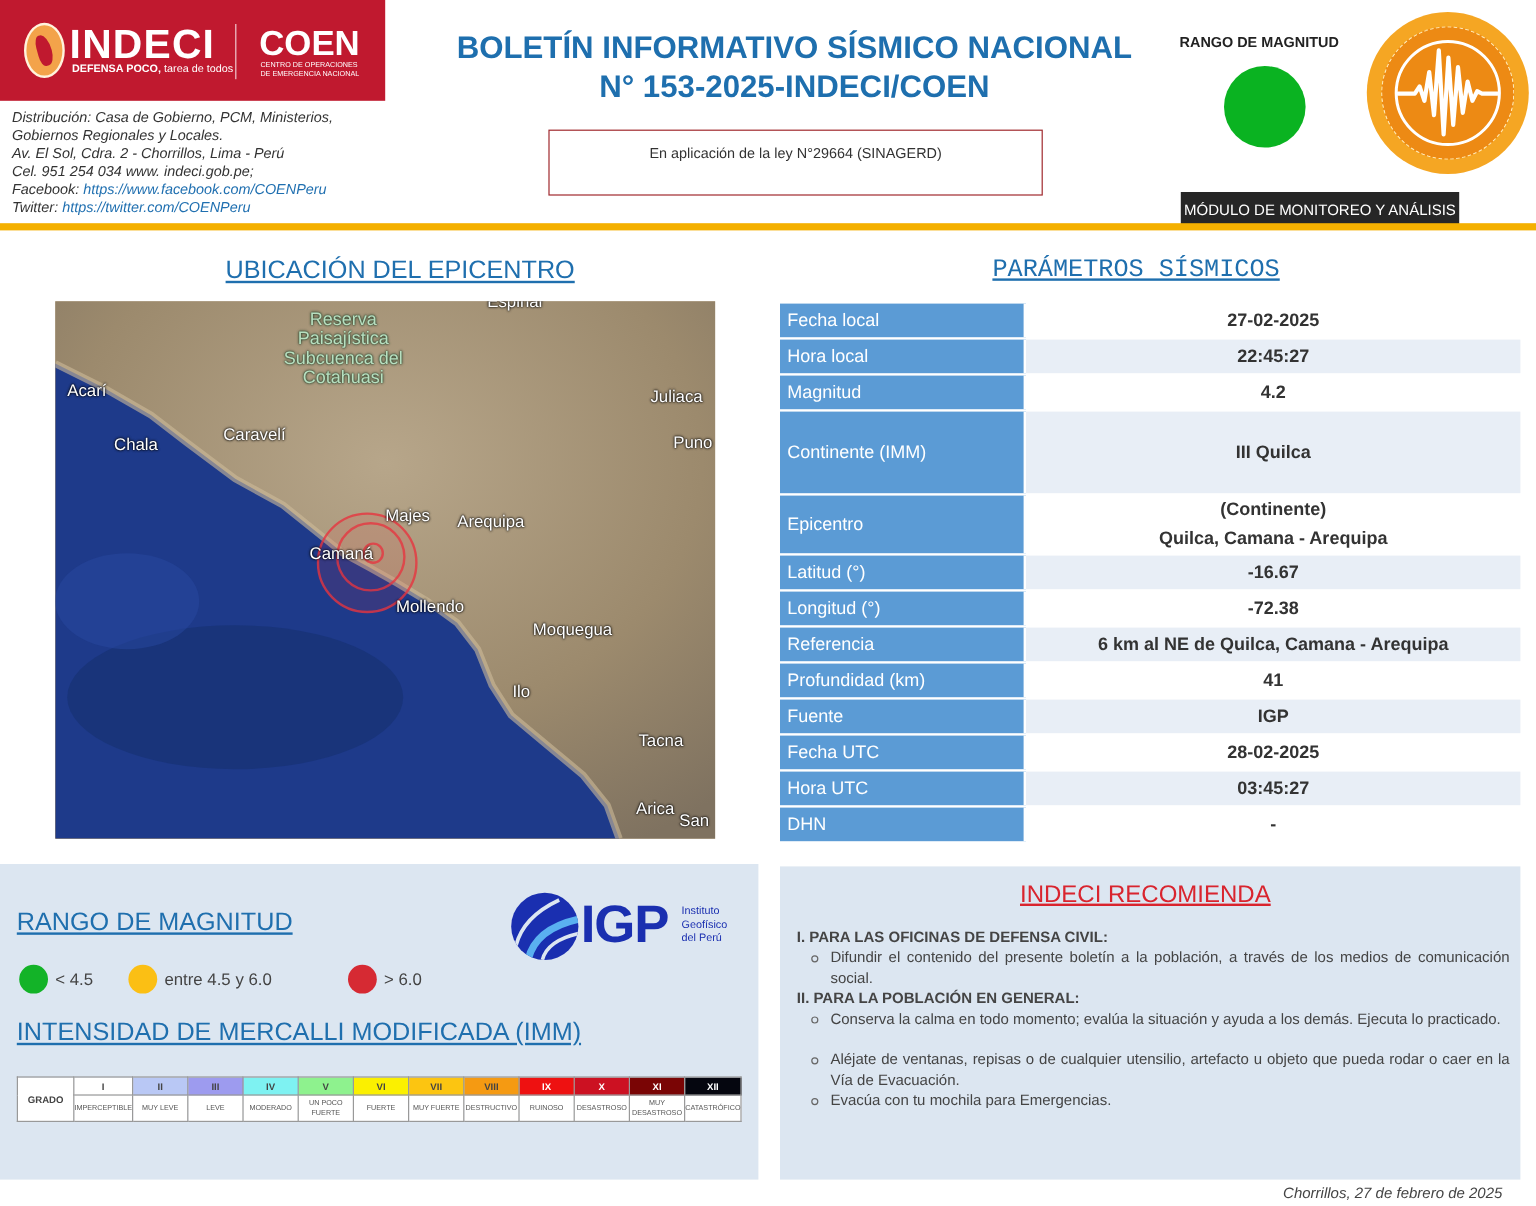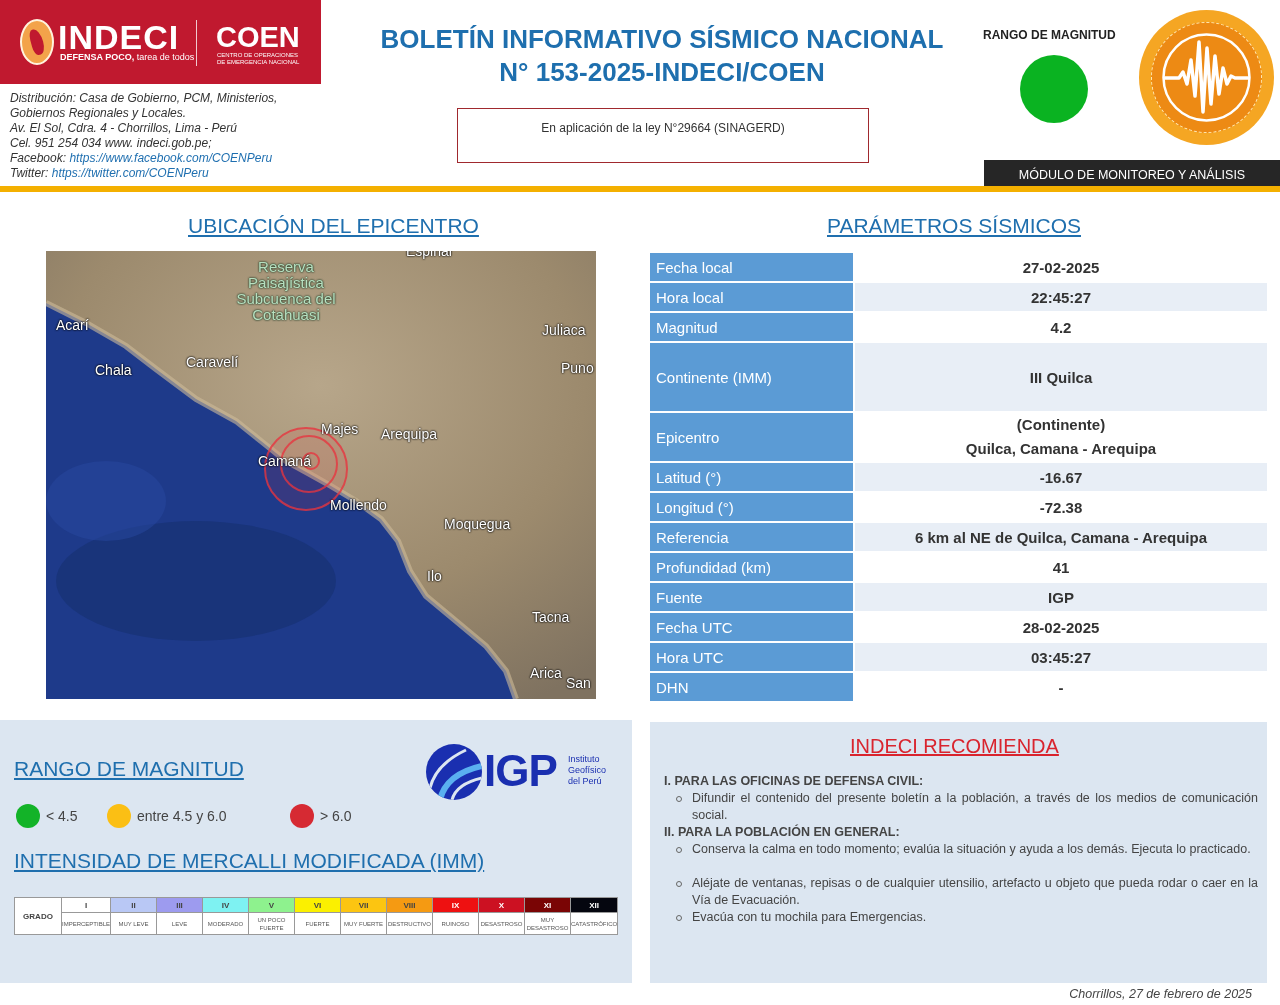--- a/index.html
+++ b/index.html
@@ -22,21 +22,21 @@
 
   .title { position: absolute; left: 352px; top: 23px; width: 620px; text-align: center; color: #1e6fae; font-weight: bold; font-size: 26px; line-height: 33px; }
   .lawbox { position: absolute; left: 457px; top: 108px; width: 412px; height: 55px; border: 1.5px solid #a0292e; text-align: center; font-size: 12px; line-height: 16px; padding-top: 11px; color: #333; }
 
   .rango-lbl { position: absolute; left: 983px; top: 28px; font-size: 12px; font-weight: bold; color: #222; }
   .green-dot { position: absolute; left: 1020px; top: 55px; width: 68px; height: 68px; border-radius: 50%; background: #0ab321; }
   .seismo { position: absolute; left: 1139px; top: 10px; width: 135px; height: 135px; border-radius: 50%; background: #f5a623; }
   .seismo .inner { position: absolute; left: 12px; top: 12px; width: 111px; height: 111px; border-radius: 50%; border: 1.5px dashed #ffe8b5; background: #ed8a14; }
   .seismo svg { position: absolute; left: 0; top: 0; }
 
-  .modulo { position: absolute; left: 984px; top: 160px; width: 296px; height: 27px; background: #262626; color: #fff; font-size: 12.5px; text-align: center; line-height: 30px; }
+  .modulo { position: absolute; left: 984px; top: 160px; width: 232px; height: 27px; background: #262626; color: #fff; font-size: 12.5px; text-align: center; line-height: 30px; }
   .gold-bar { position: absolute; left: 0; top: 186px; width: 1280px; height: 6px; background: #f4b000; }
 
   
   .sec-title { position: absolute; font-size: 21px; text-decoration: underline; color: #1f6fae; }
 
   
   .map { position: absolute; left: 46px; top: 251px; width: 550px; height: 448px; background: #a89679; overflow: hidden; }
   .map .lbl { position: absolute; color: #fff; font-size: 14px; text-shadow: 0 0 2px #000, 0 0 2px #000; }
   .map .lbl.green { color: #b8e0c0; text-shadow: 0 0 2px #1c3b25, 0 0 2px #1c3b25; font-size: 15px; line-height: 16px; text-align: center; }
 
@@ -86,21 +86,21 @@
   <div class="coen">COEN</div>
   <div class="coen-sub">
       <div>CENTRO DE OPERACIONES</div>
       <div>DE EMERGENCIA NACIONAL</div>
     </div>
 </div>
 
 <div class="dist">
   <div>Distribución: Casa de Gobierno, PCM, Ministerios,</div>
   <div>Gobiernos Regionales y Locales.</div>
-  <div>Av. El Sol, Cdra. 4 - Chorrillos, Lima - Perú</div>
+  <div>Av. El Sol, Cdra. 2 - Chorrillos, Lima - Perú</div>
   <div>Cel. 951 254 034 www. indeci.gob.pe;</div>
   <div><span>Facebook: </span><a>https://www.facebook.com/COENPeru</a></div>
   <div><span>Twitter: </span><a>https://twitter.com/COENPeru</a></div>
 </div>
 
 <div class="title">
   <div>BOLETÍN INFORMATIVO SÍSMICO NACIONAL</div>
   <div>N° 153-2025-INDECI/COEN</div>
 </div>
 
@@ -155,21 +155,21 @@
   <div class="lbl" style="left:335px; top:175px;">Arequipa</div>
   <div class="lbl" style="left:212px; top:202px;">Camaná</div>
   <div class="lbl" style="left:284px; top:246px;">Mollendo</div>
   <div class="lbl" style="left:398px; top:265px;">Moquegua</div>
   <div class="lbl" style="left:381px; top:317px;">Ilo</div>
   <div class="lbl" style="left:486px; top:358px;">Tacna</div>
   <div class="lbl" style="left:484px; top:414px;">Arica</div>
   <div class="lbl" style="left:520px; top:424px;">San</div>
 </div>
 
-<div class="sec-title" style="left:827px; top:214px;">PARÁMETROS SÍSMICOS</div>
+<div class="sec-title" style="left:827px; top:214px;font-family:Liberation Mono, monospace;">PARÁMETROS SÍSMICOS</div>
 
 <table class="params">
   <tbody>
       <tr style="height:28px;">
         <td class="k">Fecha local</td>
         <td class="v">27-02-2025</td>
       </tr>
   <tr style="height:28px;">
         <td class="k">Hora local</td>
         <td class="v">22:45:27</td>

